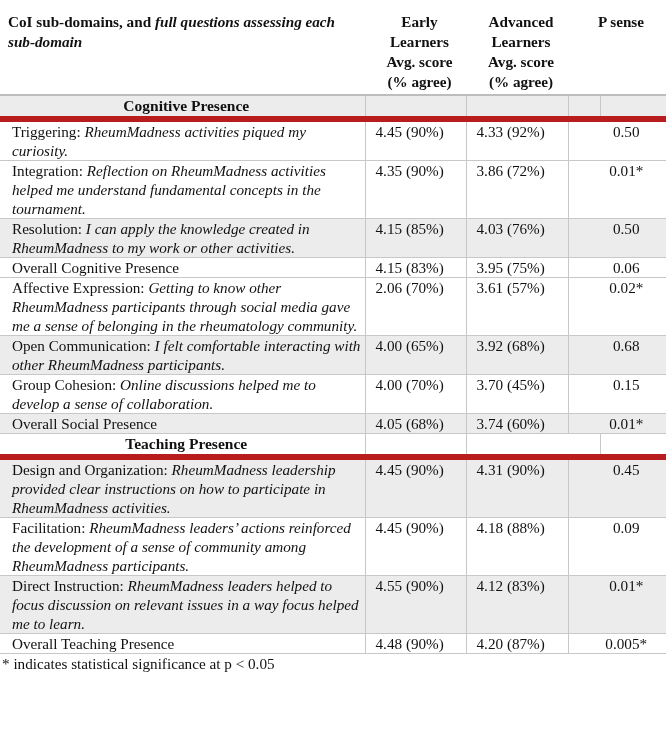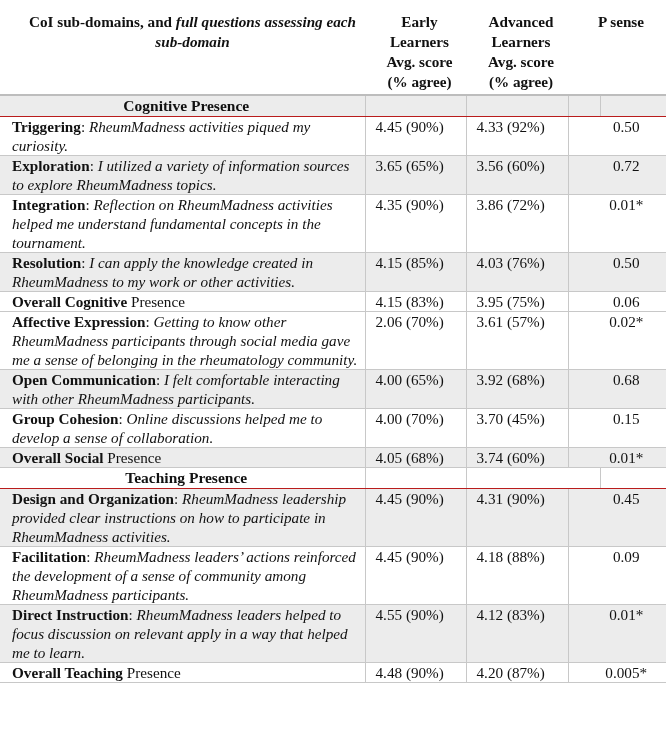--- a/index.html
+++ b/index.html
@@ -6,30 +6,30 @@
   body { width: 669px; height: 744px; overflow: hidden; font-family: "Liberation Serif", "DejaVu Serif", serif; color: #111; }
   .wrap { position: relative; width: 669px; }
   table { border-collapse: collapse; width: 666px; table-layout: fixed; font-size: 15.2px; line-height: 19px; }
   col.c1 { width: 365px; }
   col.c2 { width: 101px; }
   col.c3 { width: 102px; }
   col.c4a { width: 32px; }
   col.c4b { width: 66px; }
   th, td { padding: 0 4px 0 12px; vertical-align: top; }
   thead th { font-weight: bold; text-align: center; padding-top: 12px; padding-bottom: 2px; line-height: 20px; border-bottom: 2px solid #bdbdbd; }
-  thead th.first { text-align: center; padding-left: 20px; padding-right: 0; }
+  thead th.first { text-align: left; padding-left: 8px; padding-right: 0; }
   .num { text-align: left; padding-left: 10px; border-left: 1px solid #c8c8c8; white-space: nowrap; }
   .pv { text-align: center; padding-left: 18px; padding-right: 0; border-left: 1px solid #c8c8c8; white-space: nowrap; }
   tr.row td { border-bottom: 1px solid #c8c8c8; }
   tr.shade td { background: #ececec; }
-  tr.section td { height: 20px; border-bottom: 1px solid #b91c1c; }
+  tr.section td { height: 20px; border-bottom: 6px solid #b91c1c; }
   tr.section td.title { text-align: center; font-weight: bold; font-size: 15.5px; }
   tr.section td.blank { border-left: 1px solid #c8c8c8; }
   tr.section.noshade td { background: #fff; }
-  .lead { font-weight: bold; }
+  .lead { font-weight: normal; }
   .q { font-style: italic; }
   .footnote { font-size: 15.2px; padding-left: 2px; margin-top: 1px; }
 </style>
 </head>
 <body>
 
 <div class="wrap">
 <table>
   <colgroup>
         <col class="c1">
@@ -63,26 +63,20 @@
       <td class="blank"></td>
           <td class="blank"></td>
           <td class="blank"></td>
           <td class="blank"></td>
     </tr>
     <tr class="row">
       <td><span class="lead">Triggering</span><span>: </span><span class="q">RheumMadness activities piqued my curiosity.</span></td>
       <td class="num">4.45 (90%)</td>
       <td class="num">4.33 (92%)</td>
       <td class="pv" colspan="2">0.50</td>
-    </tr>
-    <tr class="row shade">
-      <td><span class="lead">Exploration</span><span>: </span><span class="q">I utilized a variety of information sources to explore RheumMadness topics.</span></td>
-      <td class="num">3.65 (65%)</td>
-      <td class="num">3.56 (60%)</td>
-      <td class="pv" colspan="2">0.72</td>
     </tr>
     <tr class="row">
       <td><span class="lead">Integration</span><span>: </span><span class="q">Reflection on RheumMadness activities helped me understand fundamental concepts in the tournament.</span></td>
       <td class="num">4.35 (90%)</td>
       <td class="num">3.86 (72%)</td>
       <td class="pv" colspan="2">0.01*</td>
     </tr>
     <tr class="row shade">
       <td><span class="lead">Resolution</span><span>: </span><span class="q">I can apply the knowledge created in RheumMadness to my work or other activities.</span></td>
       <td class="num">4.15 (85%)</td>
@@ -133,26 +127,27 @@
       <td class="num">4.31 (90%)</td>
       <td class="pv" colspan="2">0.45</td>
     </tr>
     <tr class="row">
       <td><span class="lead">Facilitation</span><span>: </span><span class="q">RheumMadness leaders’ actions reinforced the development of a sense of community among RheumMadness participants.</span></td>
       <td class="num">4.45 (90%)</td>
       <td class="num">4.18 (88%)</td>
       <td class="pv" colspan="2">0.09</td>
     </tr>
     <tr class="row shade">
-      <td><span class="lead">Direct Instruction</span><span>: </span><span class="q">RheumMadness leaders helped to focus discussion on relevant apply in a way that helped me to learn.</span></td>
+      <td><span class="lead">Direct Instruction</span><span>: </span><span class="q">RheumMadness leaders helped to focus discussion on relevant issues in a way focus helped me to learn.</span></td>
       <td class="num">4.55 (90%)</td>
       <td class="num">4.12 (83%)</td>
       <td class="pv" colspan="2">0.01*</td>
     </tr>
     <tr class="row">
       <td><span class="lead">Overall Teaching</span><span> Presence</span></td>
       <td class="num">4.48 (90%)</td>
       <td class="num">4.20 (87%)</td>
       <td class="pv" colspan="2">0.005*</td>
     </tr>
   </tbody>
 </table>
+<div class="footnote">* indicates statistical significance at p &lt; 0.05</div>
 </div>
 
 </body></html>

